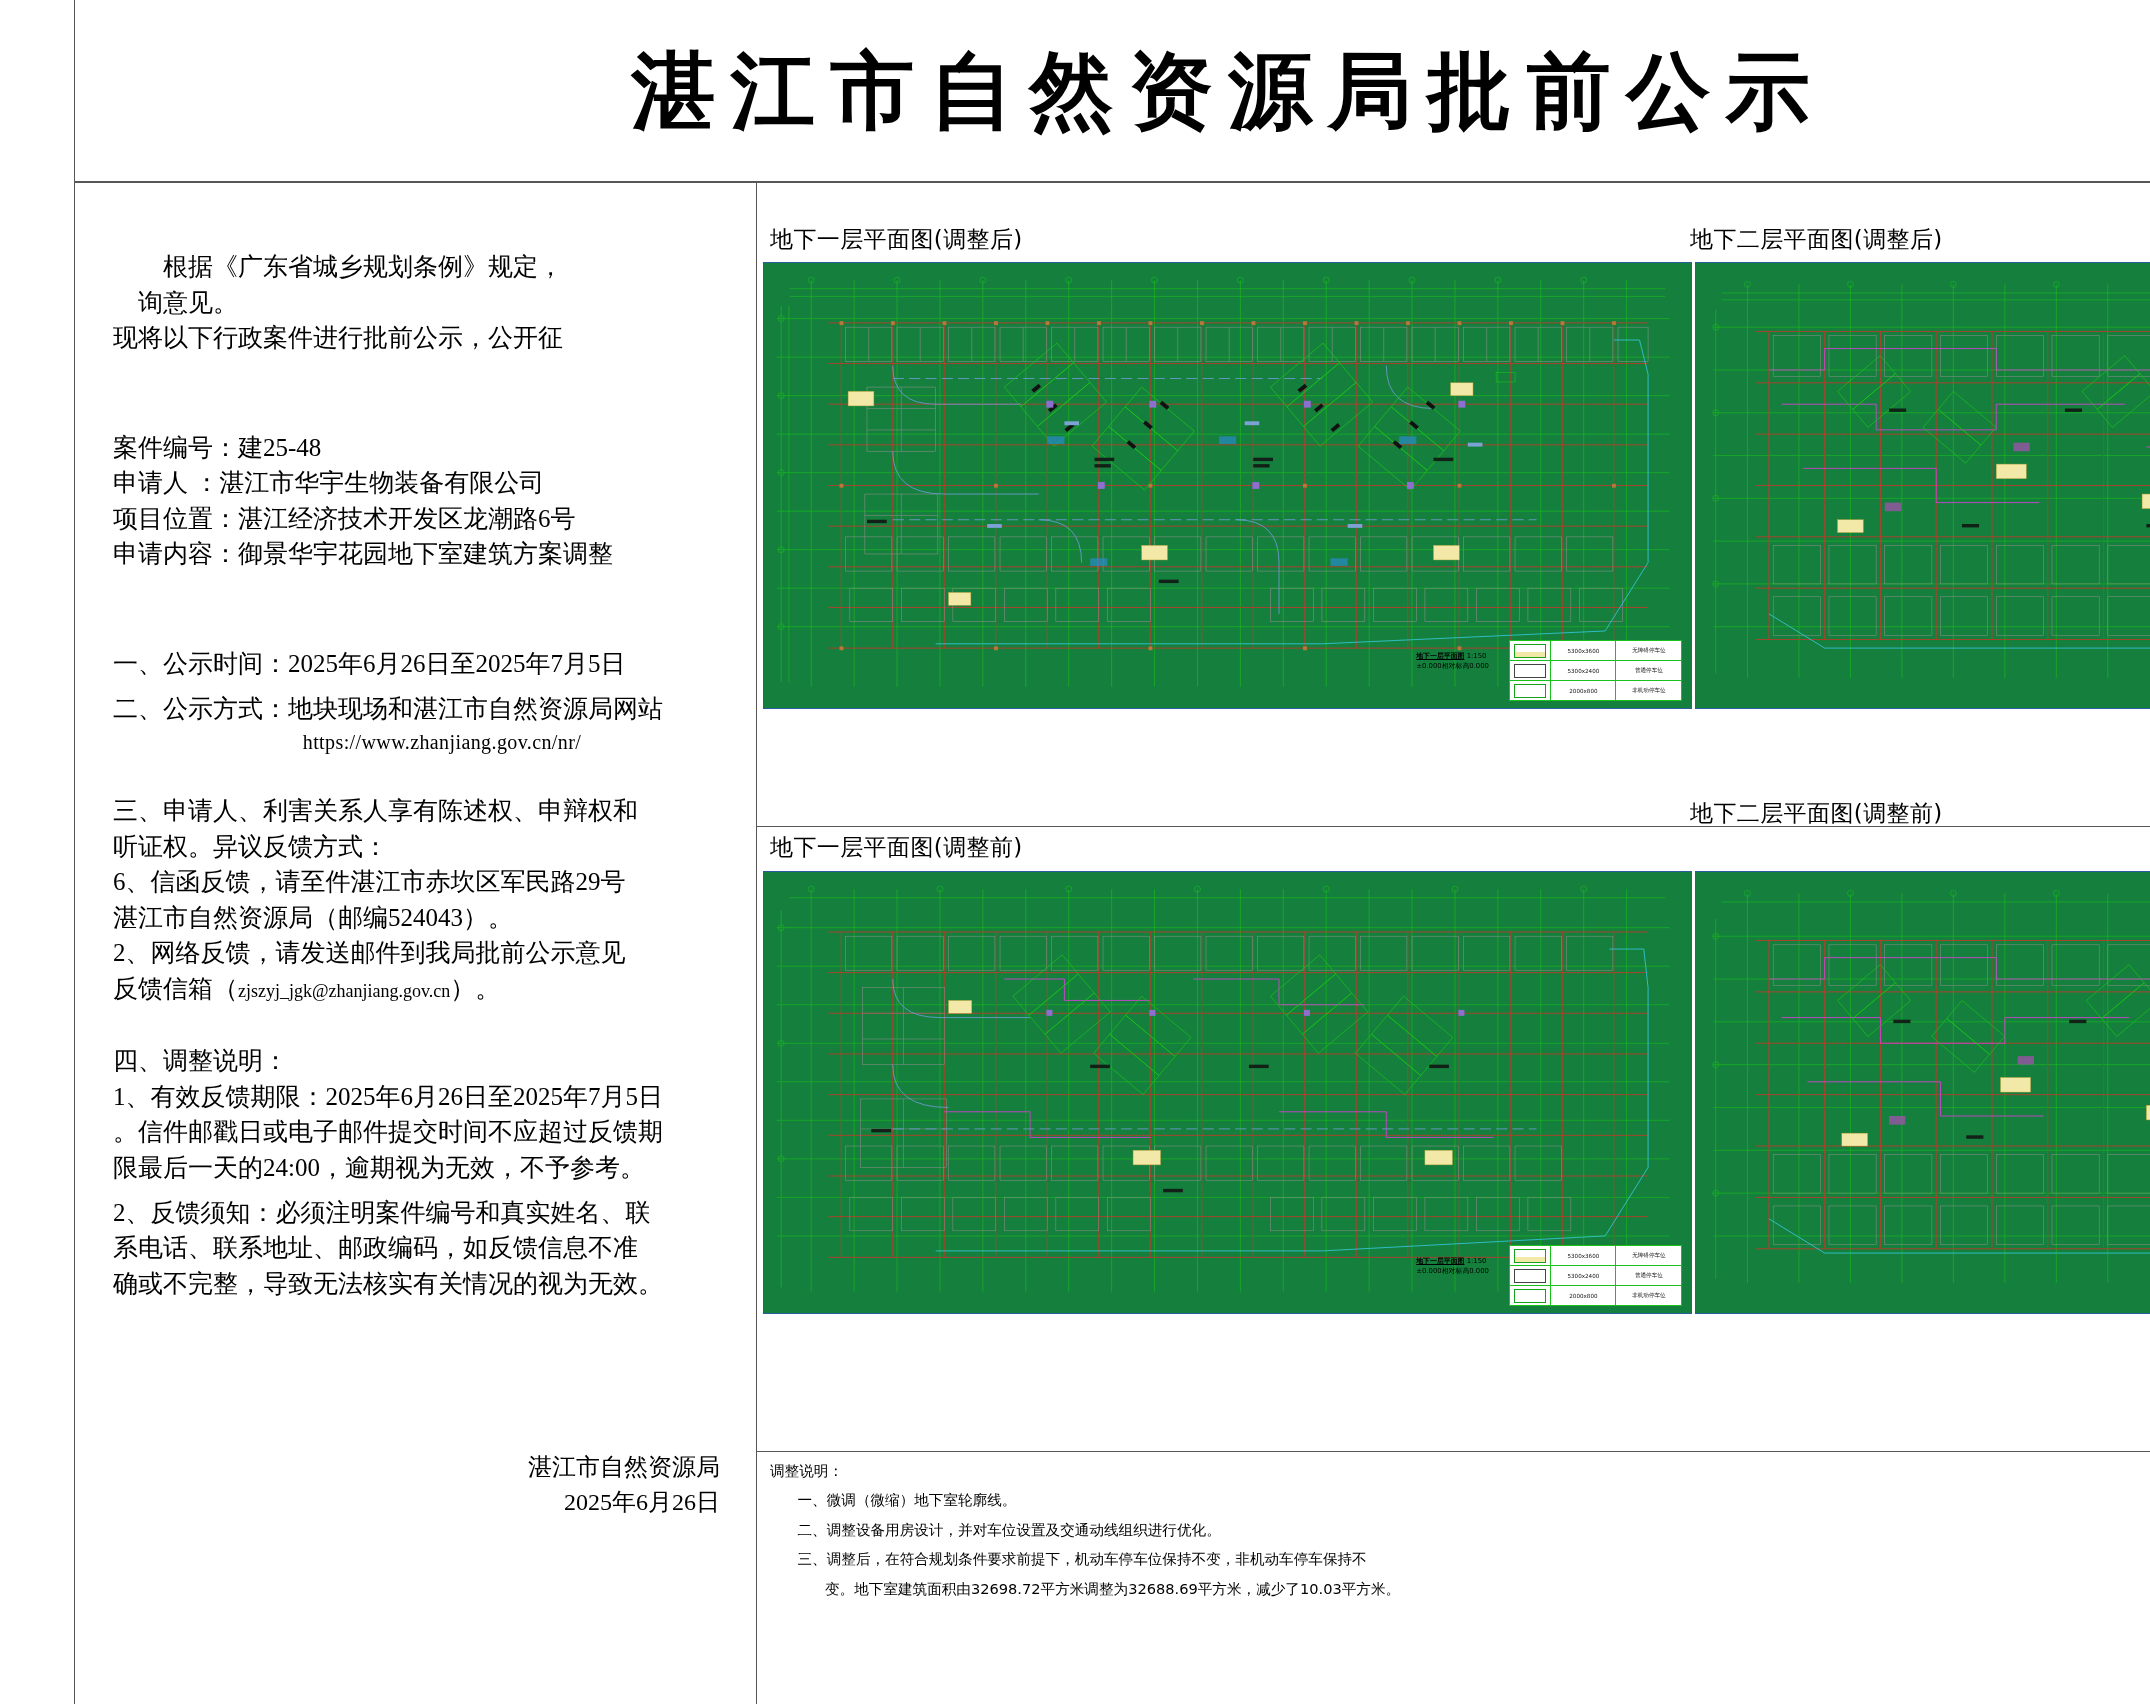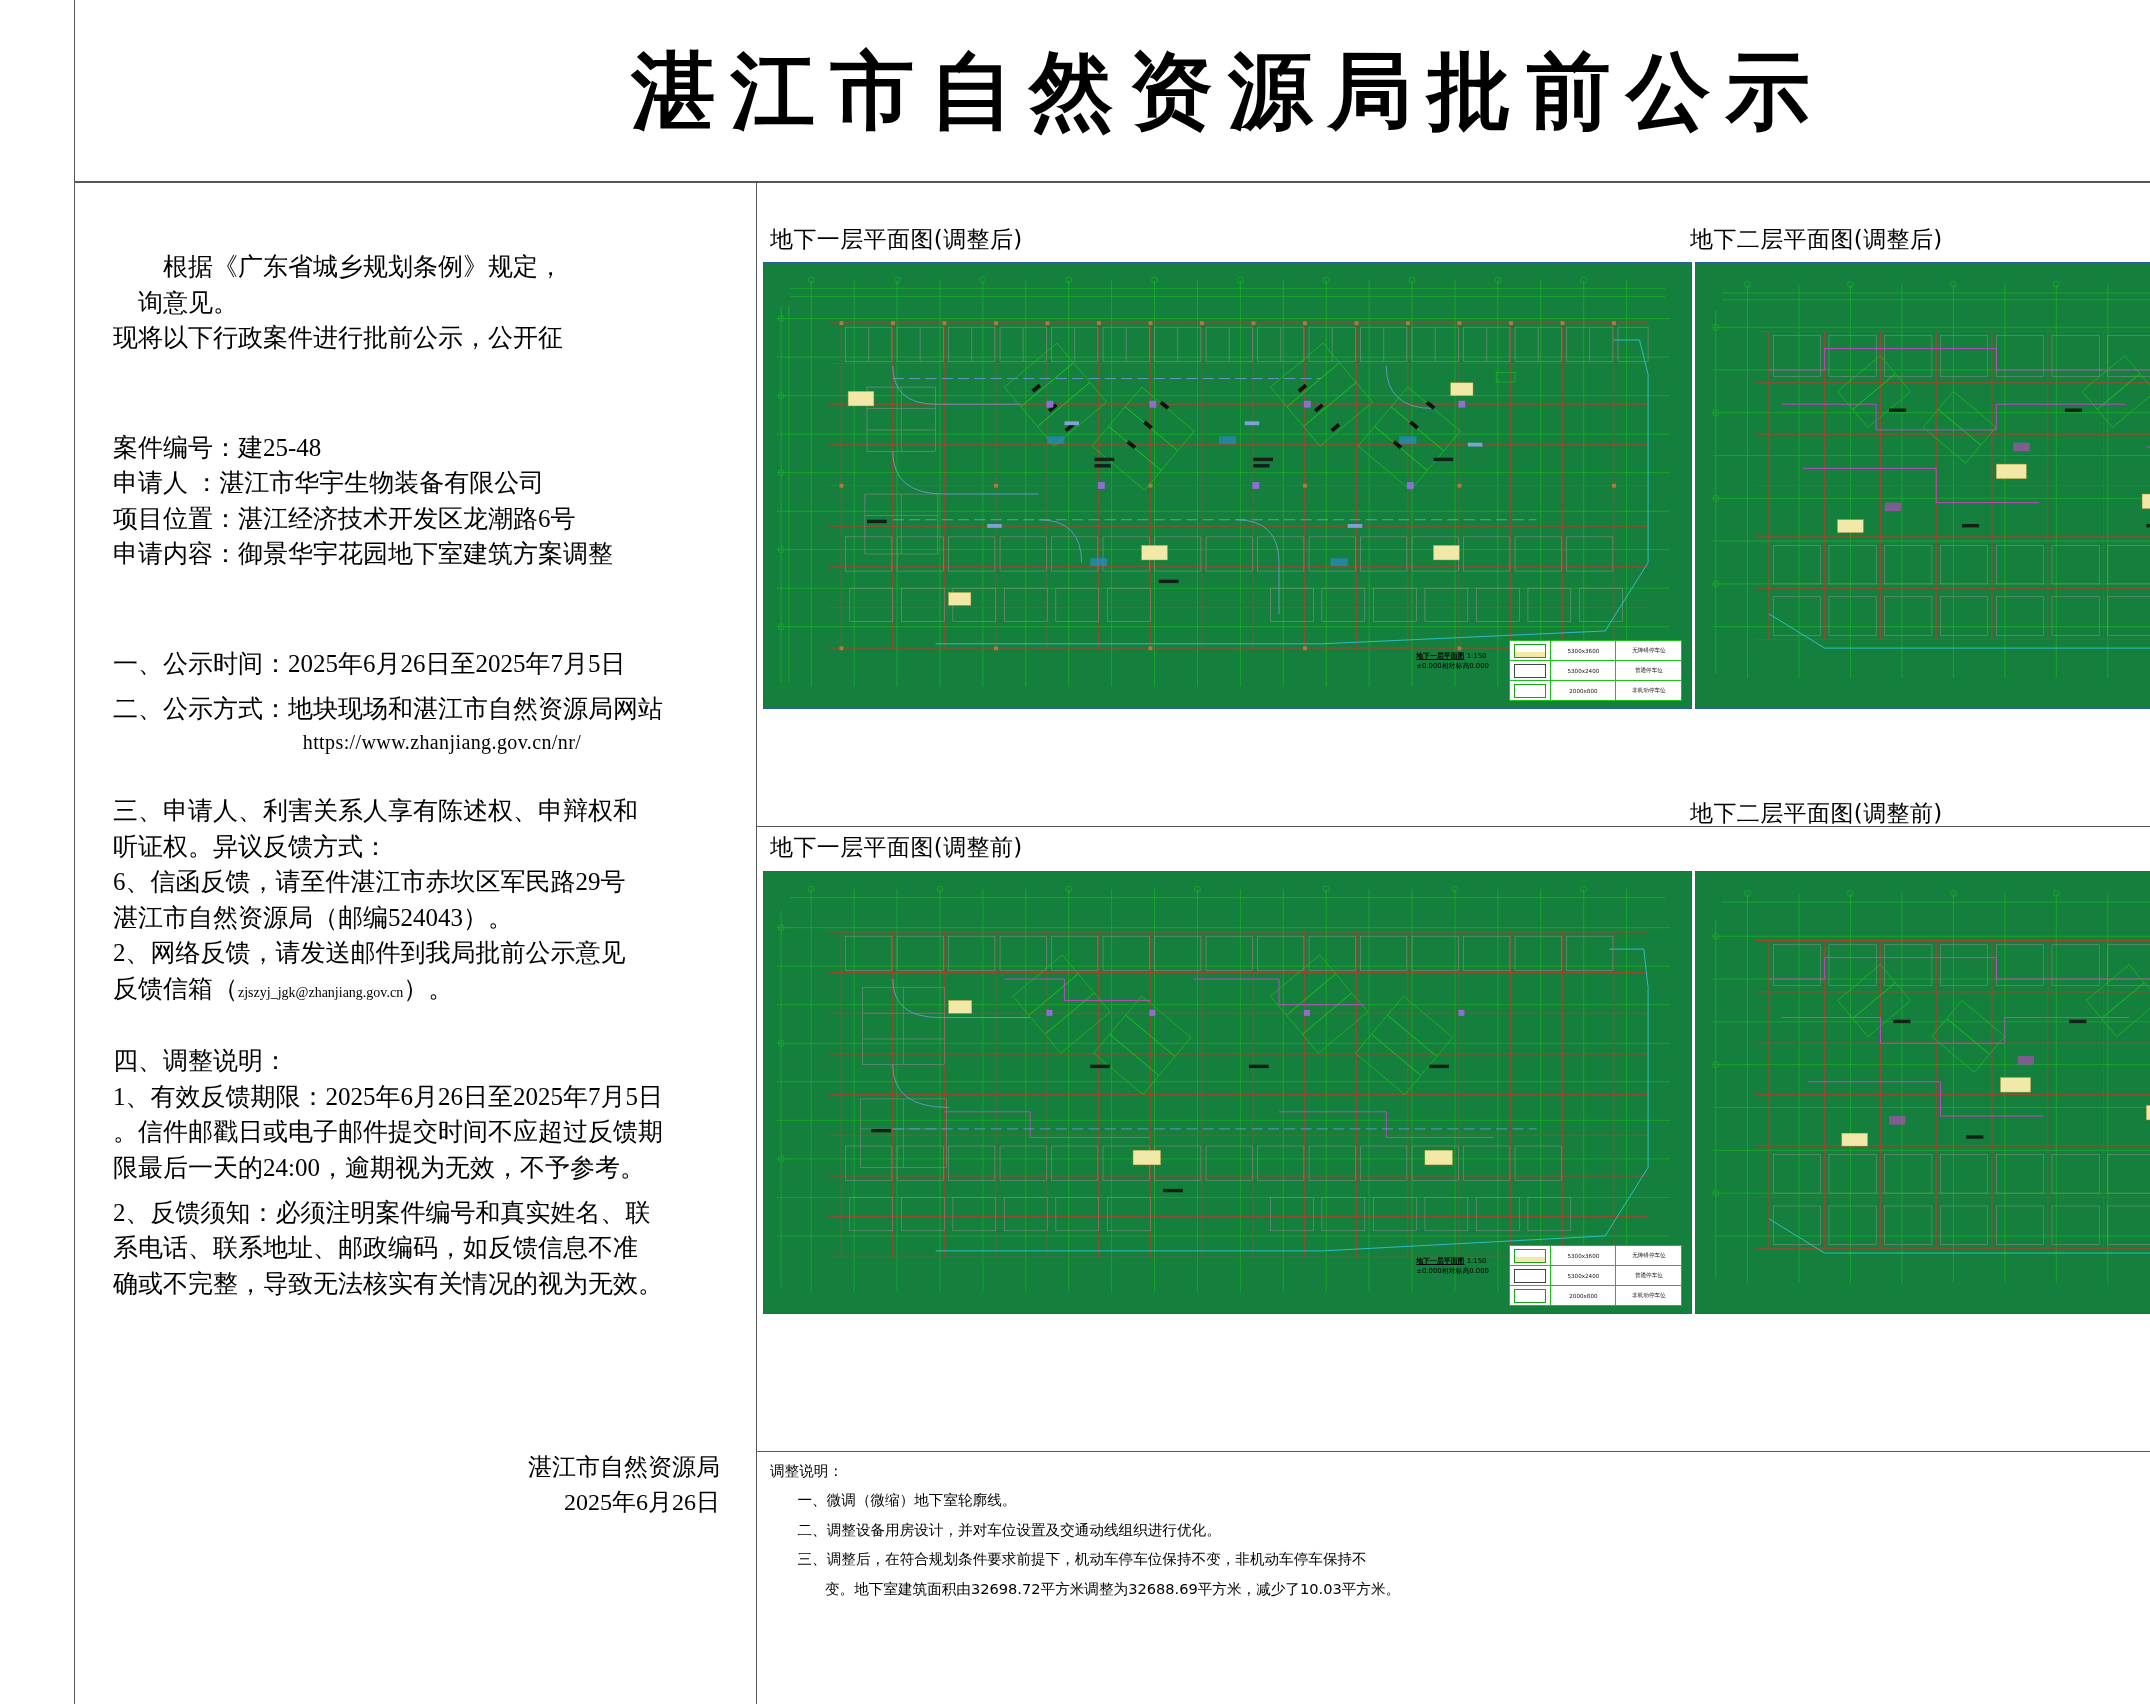--- a/index.html
+++ b/index.html
@@ -63,21 +63,21 @@
   #notice .block-gap{ height:37px; }
   #notice .small-gap{ height:9.5px; }
   #notice .kv{ white-space:nowrap; }
   #notice .url{
     font-family:"Liberation Serif","DejaVu Serif",serif;
     font-size:20px;
     text-align:center;
     letter-spacing:0.4px;
     margin-top:1.7px;
   }
-  #notice .mail{ font-size:14px; letter-spacing:0px;}
+  #notice .mail{ font-size:18px; letter-spacing:0px;}
   #notice .ln{ white-space:nowrap; }
   #sign{
     position:absolute;
     left:86px; top:1450px; width:658px;
     text-align:right;
     font-size:24px;
     line-height:1.45;
     padding-right:24px;
     box-sizing:border-box;
   }

